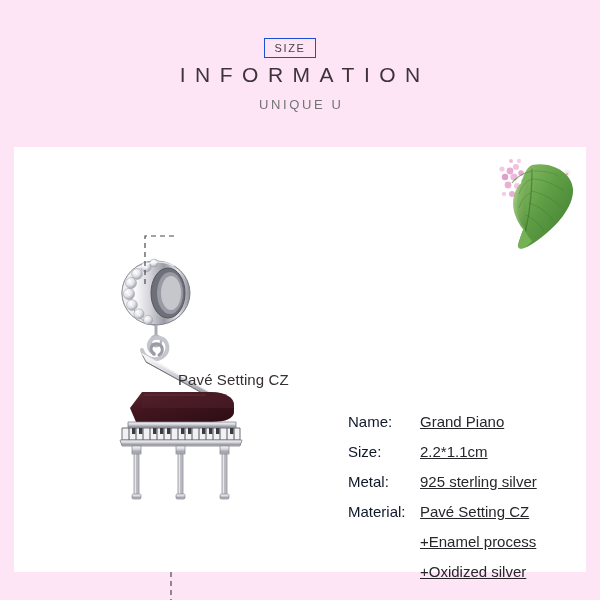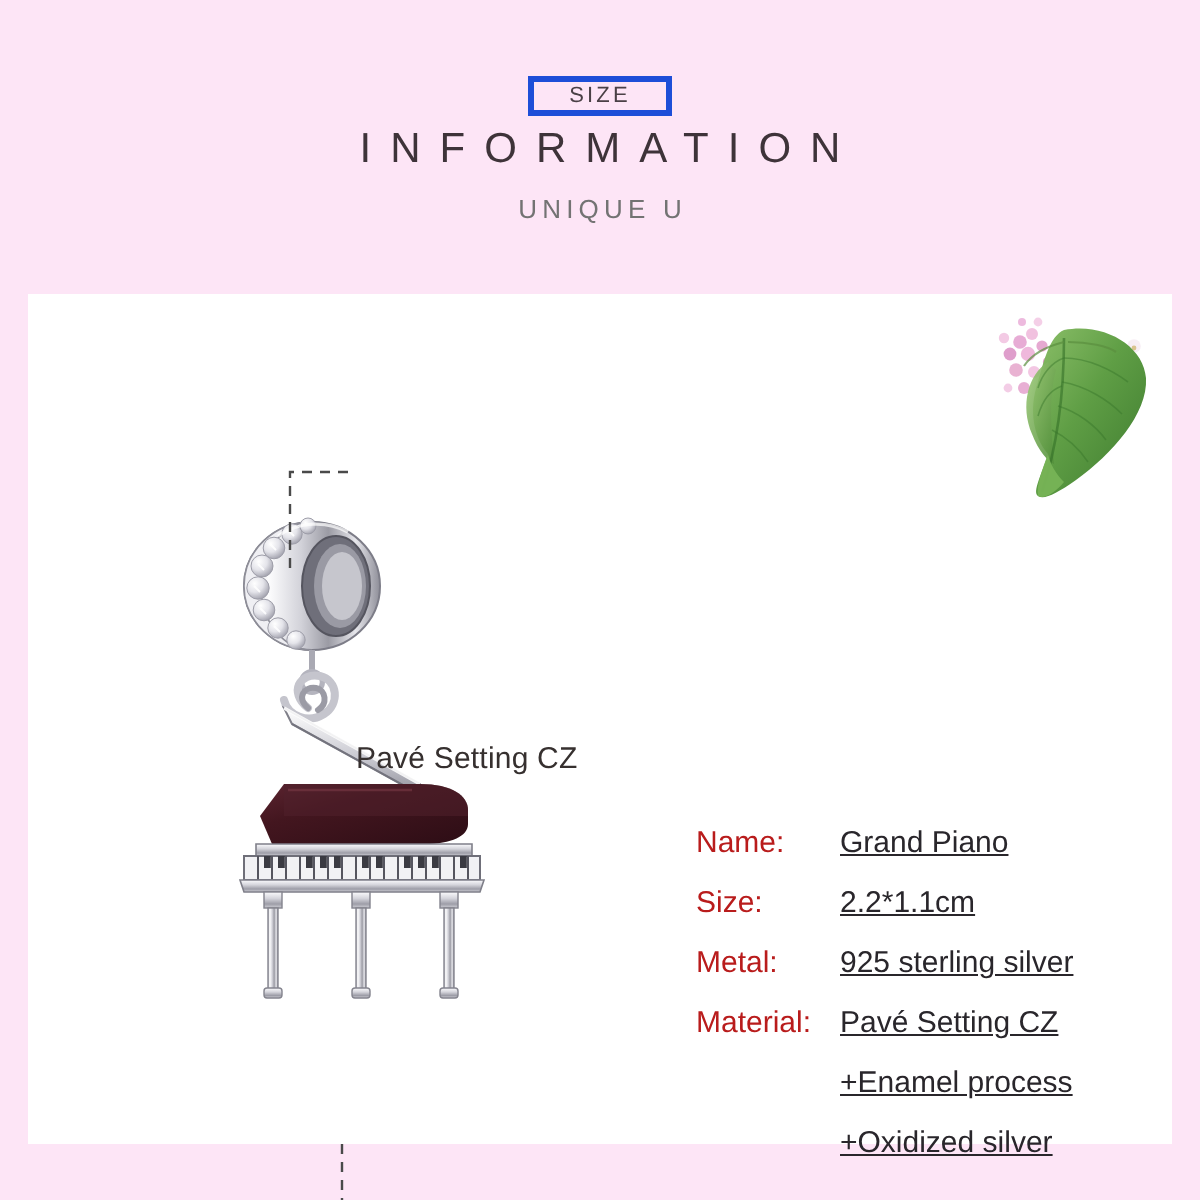--- a/index.html
+++ b/index.html
@@ -14,22 +14,22 @@
     width:600px; height:600px;
     background:#fde5f6;
   }
 
   
   #header {
     position:absolute; left:0; top:0; width:600px; height:140px;
   }
   #size-badge {
     position:absolute; left:264px; top:38px;
-    width:72px; height:20px;
-    border:3px solid #1d4ed8;
+    width:52px; height:20px;
+    border:1px solid #1d4ed8;
     display:flex; align-items:center; justify-content:center;
   }
   #size-badge span {
     font-size:11px; color:#4a4046; letter-spacing:1.6px;
     line-height:1;
   }
   #info-title {
     position:absolute; left:0; top:64px; width:600px;
     text-align:center;
     font-size:21px; font-weight:300; color:#3e3339;
@@ -87,21 +87,21 @@
   #specs {
     position:absolute; left:334px; top:267px;
     width:240px;
   }
   .spec-row {
     display:flex; align-items:baseline;
     height:30px;
   }
   .spec-label {
     width:72px; flex:0 0 72px;
-    font-size:15px; color:#b91c1c; line-height:1;
+    font-size:15px; color:#0f172a; line-height:1;
     white-space:nowrap;
   }
   .spec-value {
     font-size:15px; color:#29262b; line-height:1;
     white-space:nowrap;
     text-decoration:underline;
   }
   .spec-row.cont .spec-label { visibility:hidden; }
 </style>
 </head>

